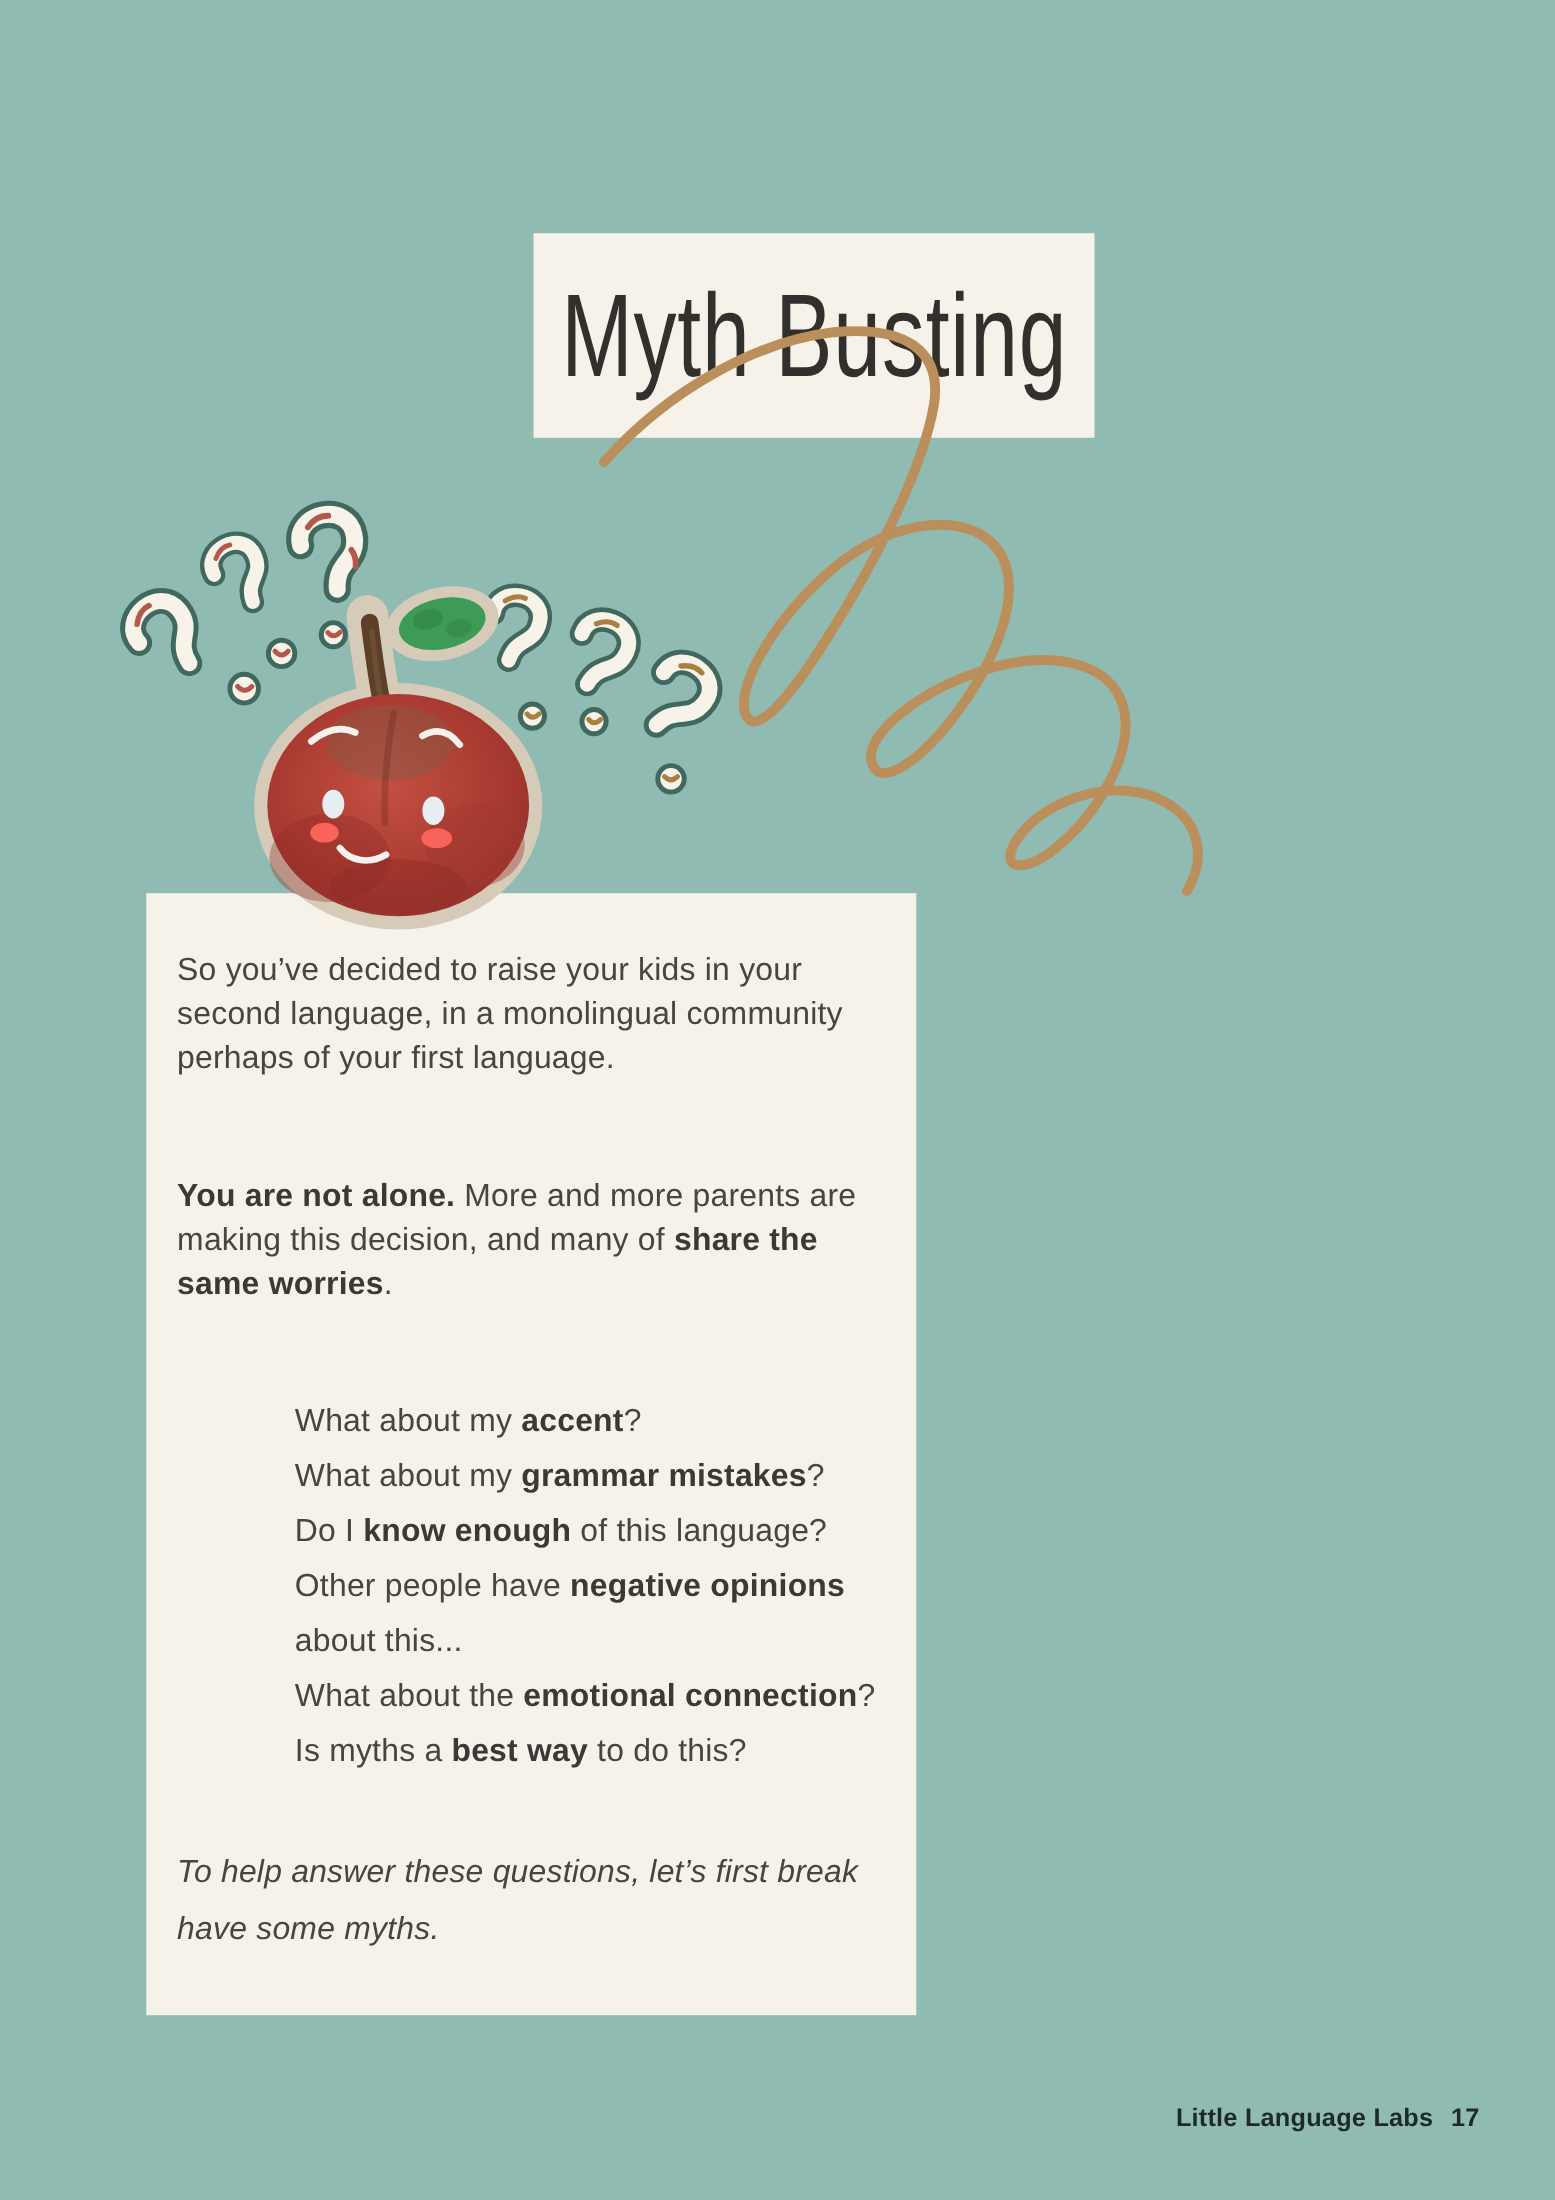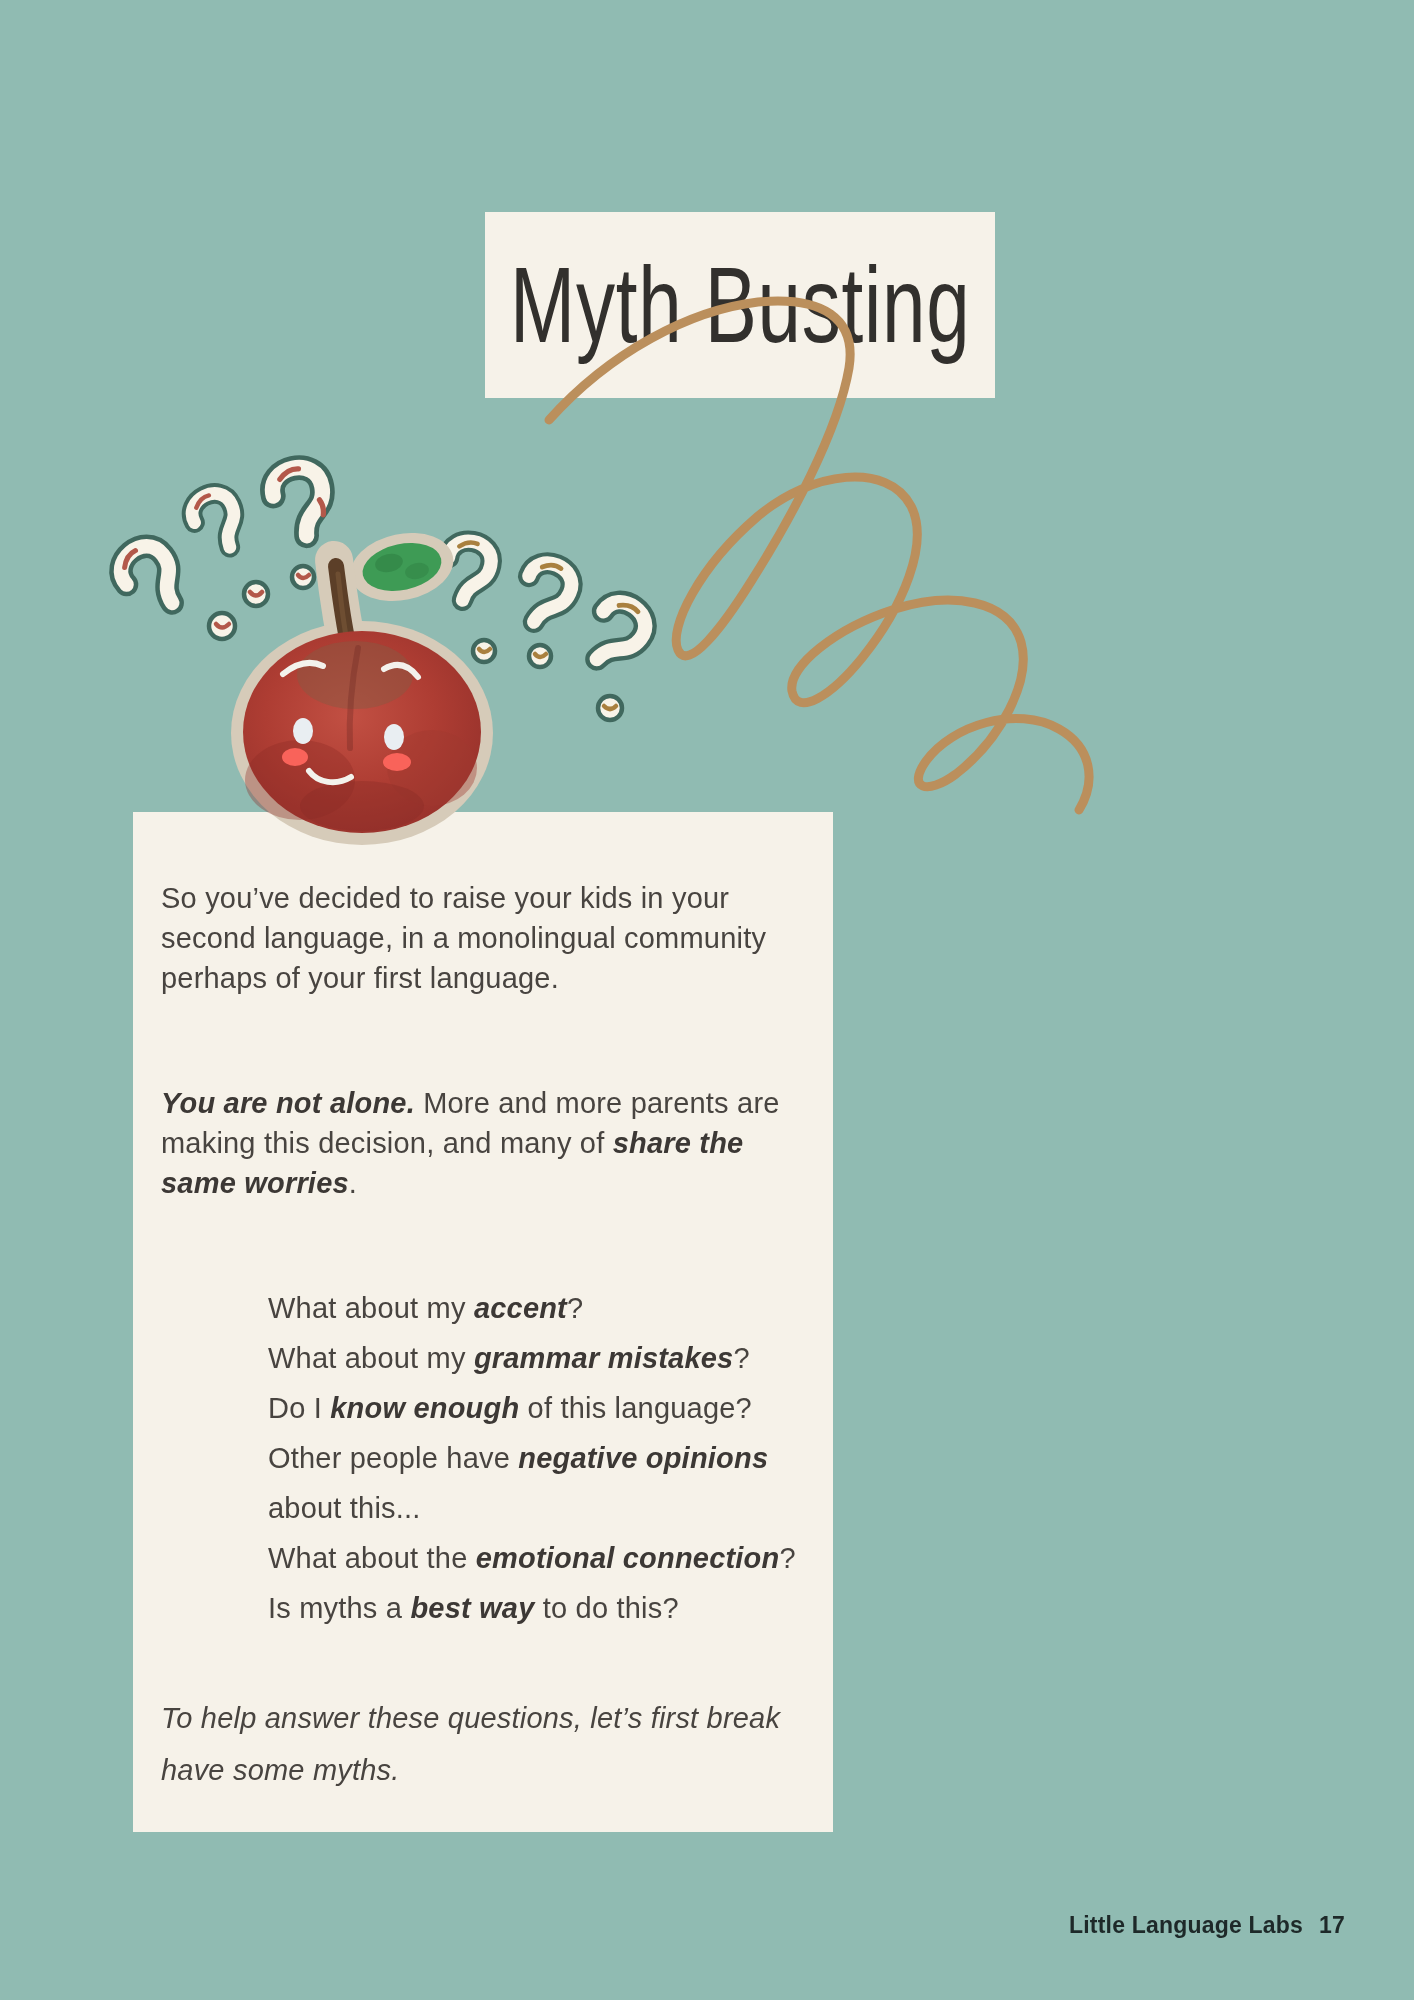--- a/index.html
+++ b/index.html
@@ -13,27 +13,27 @@
   body{position:relative;width:1414px;height:2000px;background:var(--bg);
        font-family:"Liberation Sans",sans-serif;overflow:hidden;}
 
   .title-box{position:absolute;left:485px;top:212px;width:510px;height:186px;
              background:var(--panel);display:flex;align-items:center;justify-content:center;z-index:1;}
   .title-text{display:inline-block;transform:scaleX(.73);font-size:107px;font-weight:400;
               letter-spacing:1px;color:var(--title-color);white-space:nowrap;}
 
   .panel{position:absolute;left:133px;top:812px;width:700px;height:1020px;
          background:var(--panel);z-index:2;}
-  .panel .para{position:absolute;color:var(--body-color);font-size:29px;letter-spacing:.2px;margin-top:16px;}
+  .panel .para{position:absolute;color:var(--body-color);font-size:29px;letter-spacing:.2px;}
   .line{display:block;white-space:nowrap;}
   .p1{left:28px;top:50px;line-height:40px;}
   .p2{left:28px;top:255px;line-height:40px;}
   .questions{left:135px;top:455px;line-height:50px;}
   .outro{left:28px;top:864px;line-height:52px;font-style:italic;}
-  strong{font-weight:700;color:var(--strong-color);font-style:italic;}
+  strong{font-weight:700;color:var(--strong-color);}
 
   .footer{position:absolute;right:69px;top:1912px;z-index:2;color:var(--footer-color);
           font-size:23px;font-weight:700;letter-spacing:.2px;white-space:nowrap;}
   .footer .pagenum{margin-left:16px;text-align:center;}
 
   .decor{position:absolute;left:0;top:0;width:1414px;height:2000px;z-index:3;pointer-events:none;}
   .qhook-outer{fill:none;stroke:var(--qstroke);stroke-width:21;stroke-linecap:round;stroke-linejoin:round;}
   .qhook-inner{fill:none;stroke:var(--qfill);stroke-width:13;stroke-linecap:round;stroke-linejoin:round;}
   .qdot{fill:var(--qfill);stroke:var(--qstroke);stroke-width:4.5;}
   .qaccent-red{fill:none;stroke:var(--accent-red);stroke-width:4.5;stroke-linecap:round;}

